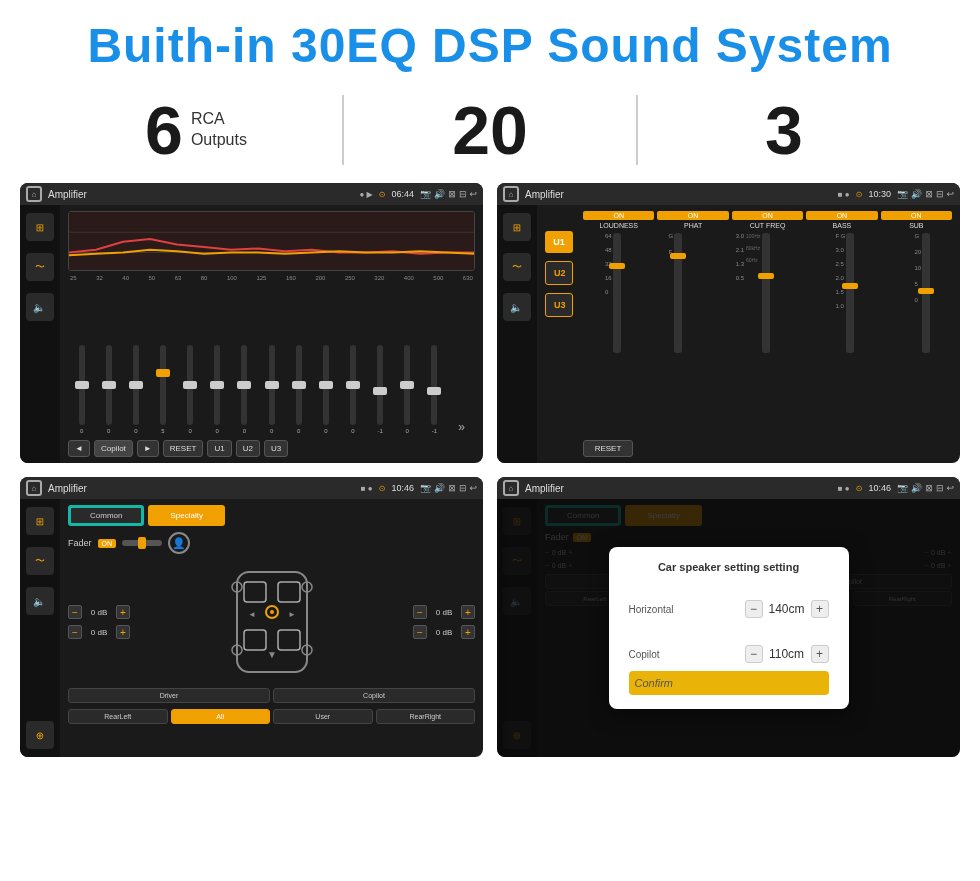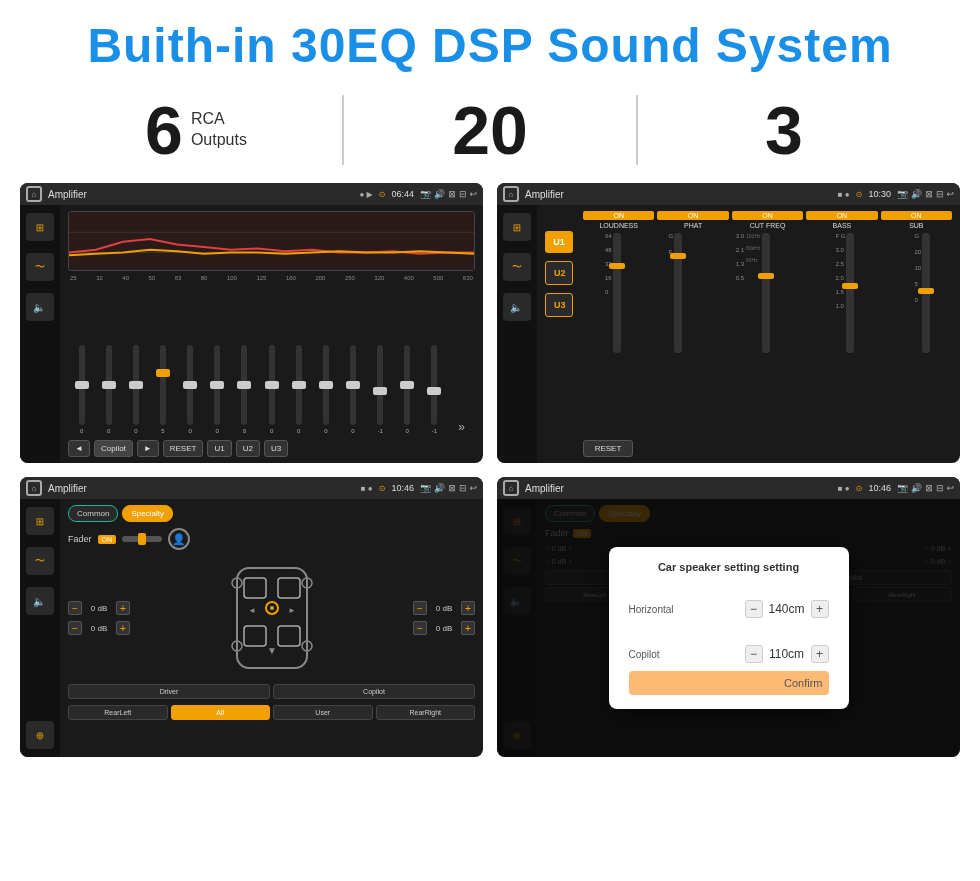--- a/index.html
+++ b/index.html
@@ -283,24 +283,24 @@
       padding: 6px 8px;
     }
 
     .top-tabs {
       display: flex;
       gap: 4px;
       margin-bottom: 6px;
     }
 
     .tab-btn {
-      border-radius: 8px;
+      border-radius: 3px;
       font-size: 8px;
-      padding: 3px 8px;
-      border: 1px solid #14b8a6;
+      padding: 3px 19px;
+      border: 3px solid #14b8a6;
       color: #ccc;
       background: #2a2a2a;
     }
 
     .tab-btn-active {
       background: #f0a000;
       color: #fff;
       border-color: #f0a000;
     }
 
@@ -422,29 +422,30 @@
     .dialog-val {
       font-size: 12px;
       color: #333;
       min-width: 40px;
       text-align: center;
     }
 
     .dialog-confirm-btn {
       display: block;
       width: 100%;
-      background: #fdba74;
+      background: #eab308;
       border: none;
       border-radius: 4px;
       padding: 6px;
       font-size: 11px;
       color: #555;
-      text-align: right;
+      text-align: left;
       cursor: pointer;
       margin-top: 8px;
+      font-style: italic;
     }
 
     
     .fader-slider {
       width: 40px;
       height: 6px;
       background: #555;
       border-radius: 3px;
       position: relative;
     }

